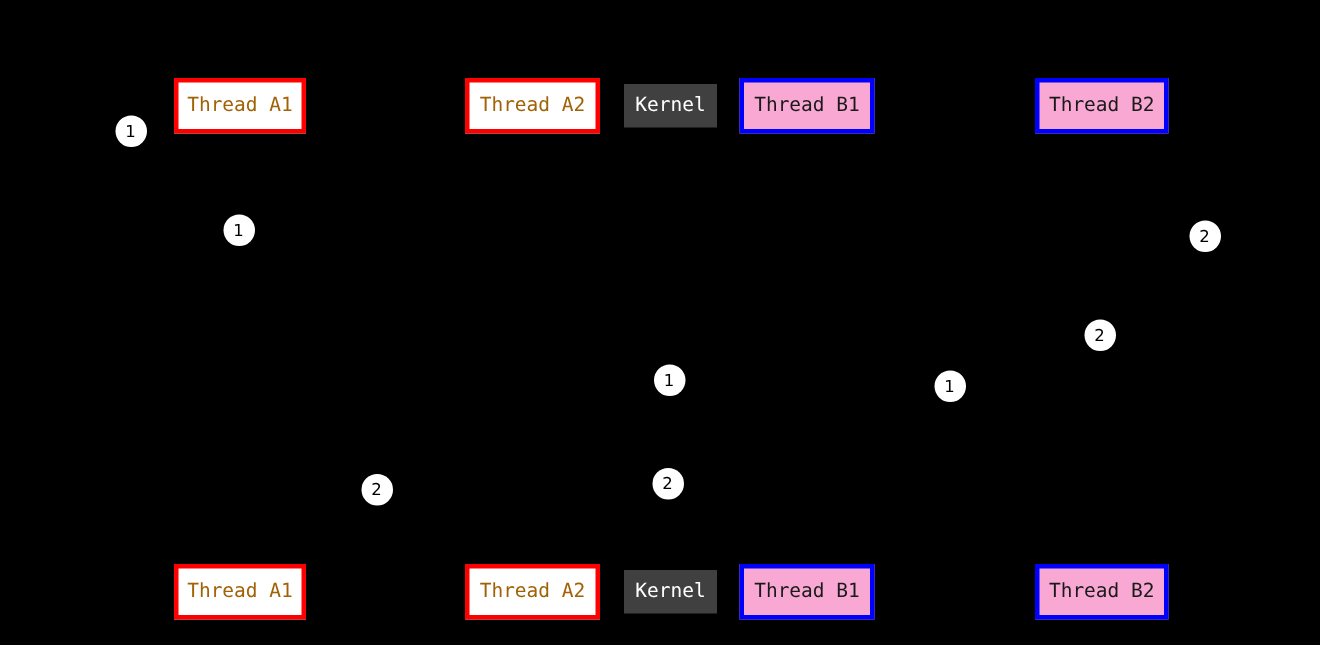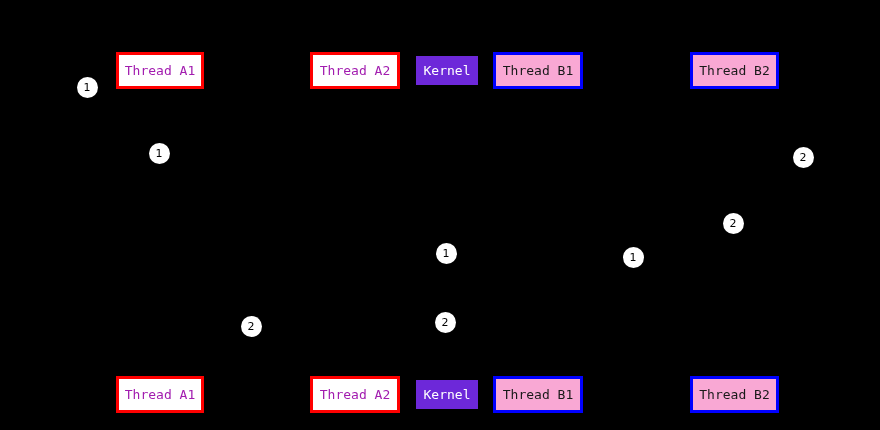--- a/index.html
+++ b/index.html
@@ -30,29 +30,29 @@
     align-items: center;
     justify-content: center;
     font-size: 13px;
     line-height: 1;
     letter-spacing: 0px;
     white-space: nowrap;
   }
   .participant.red {
     background: #FFFFFF;
     border: 3px solid #FF0000;
-    color: #a21caf;
+    color: #a16207;
   }
   .participant.blue {
     background: #f9a8d4;
     border: 3px solid #0000FF;
     color: #1a1a1a;
   }
   .participant.solid-blue {
-    background: #6d28d9;
+    background: #404040;
     border: 0px solid #0000FF;
     color: #FFFFFF;
   }
   
   .marker {
     position: absolute;
     width: 21px;
     height: 21px;
     border-radius: 50%;
     background: #FFFFFF;

